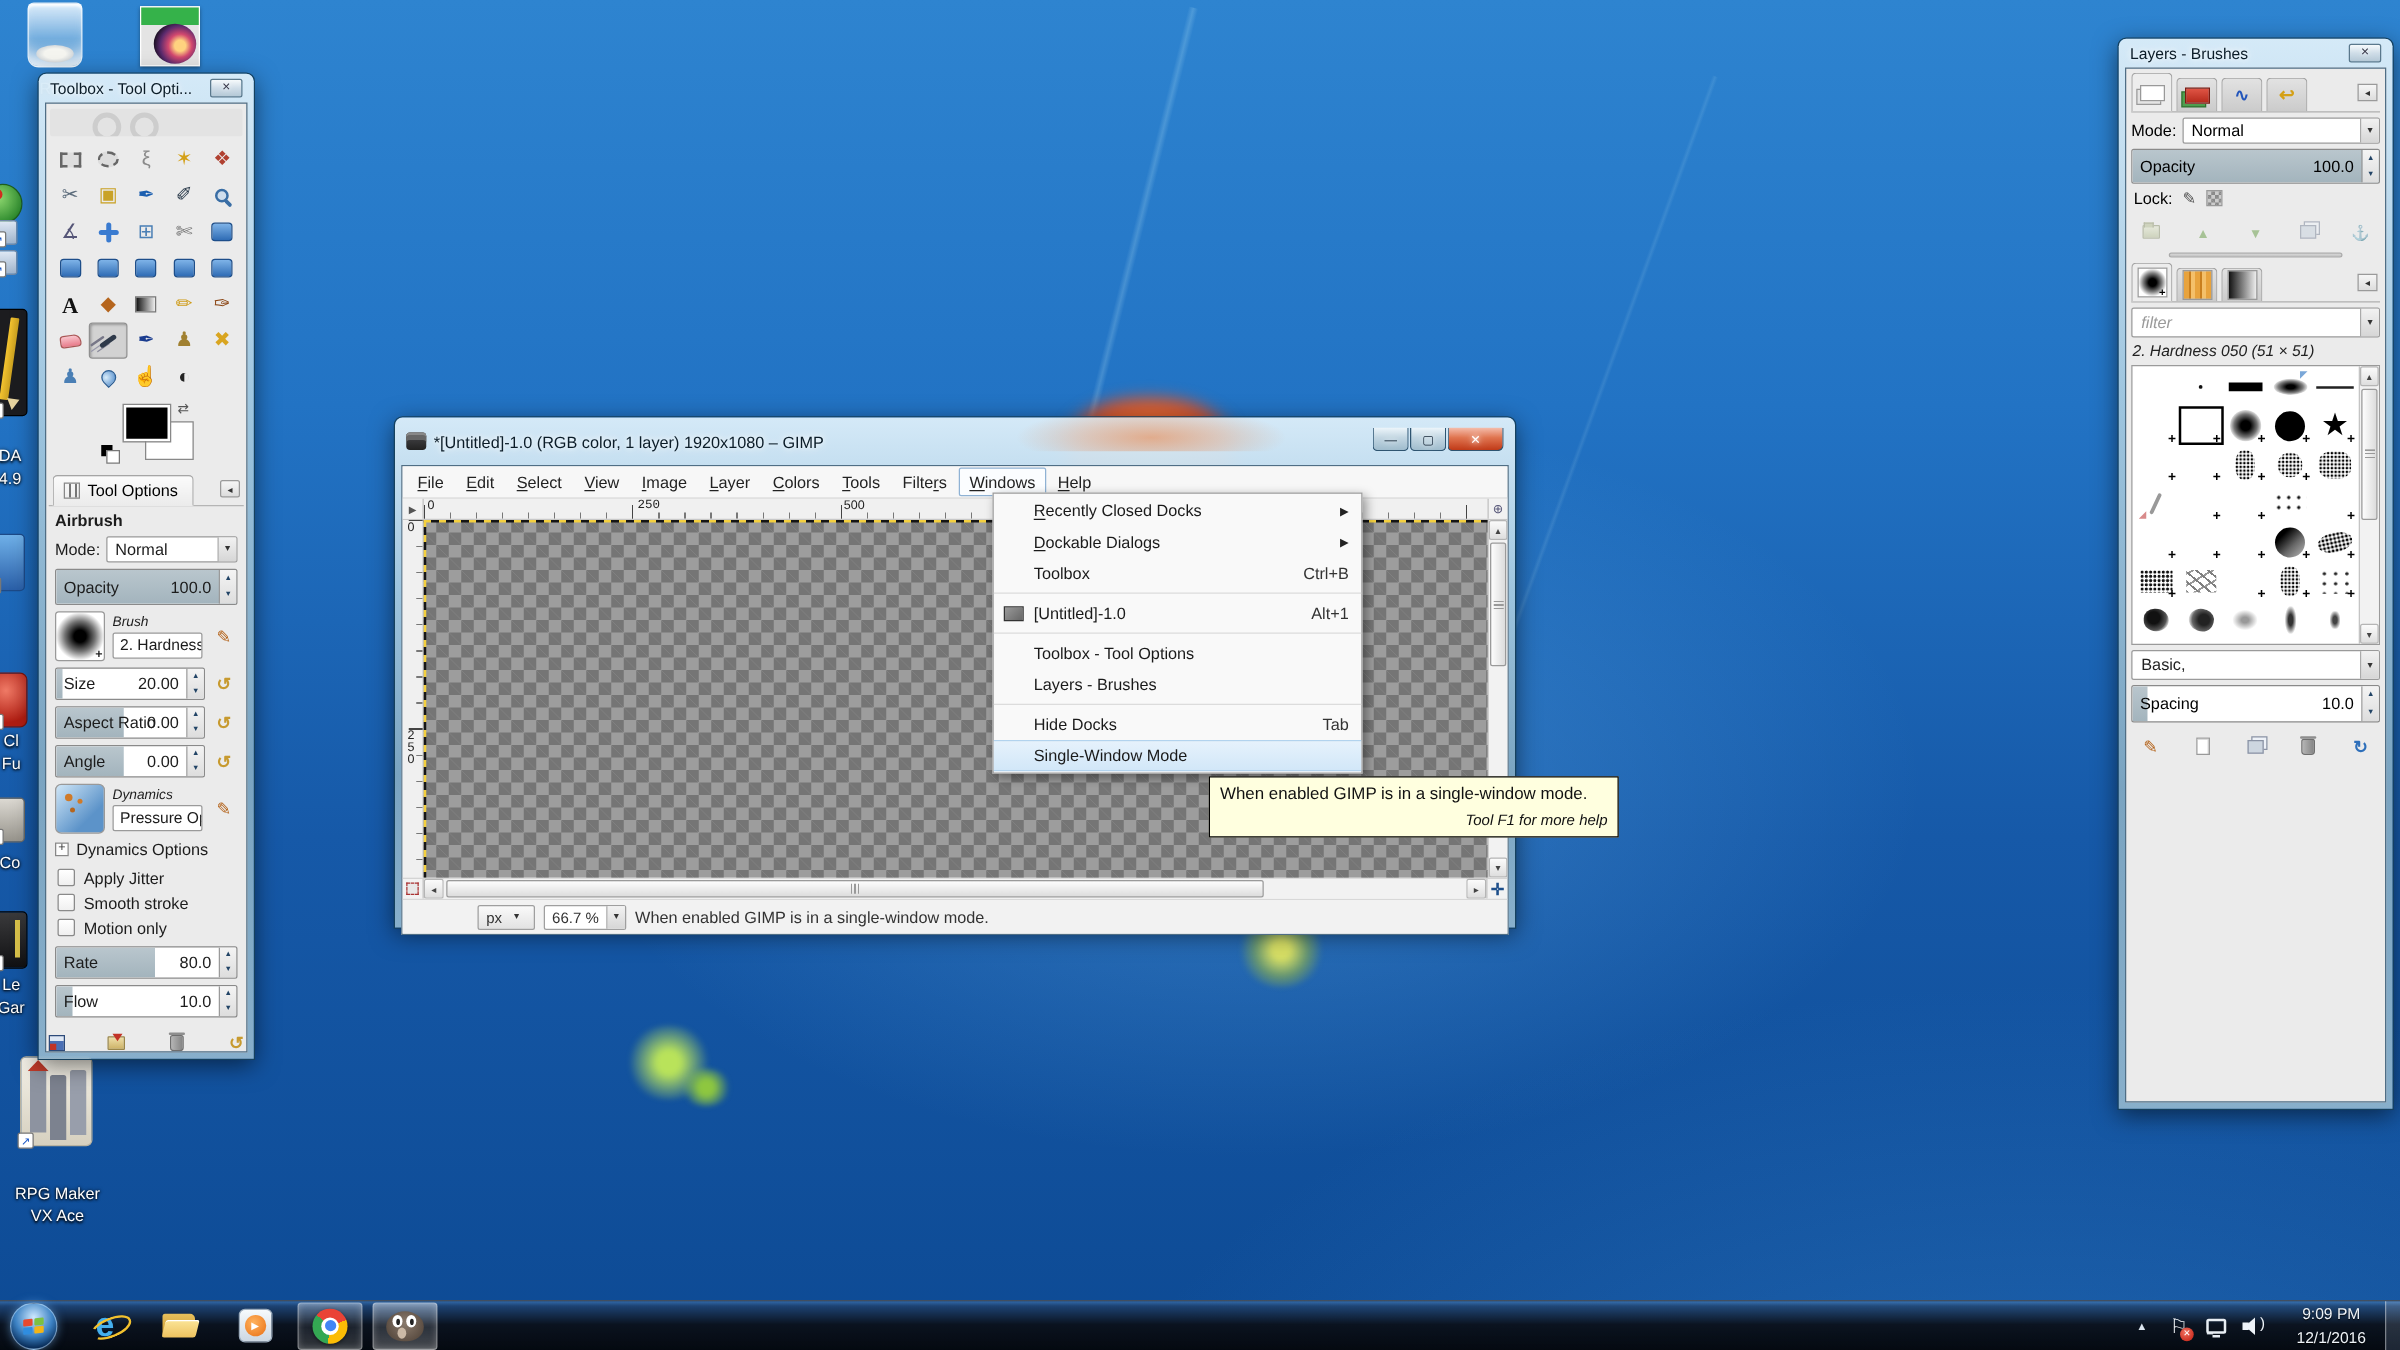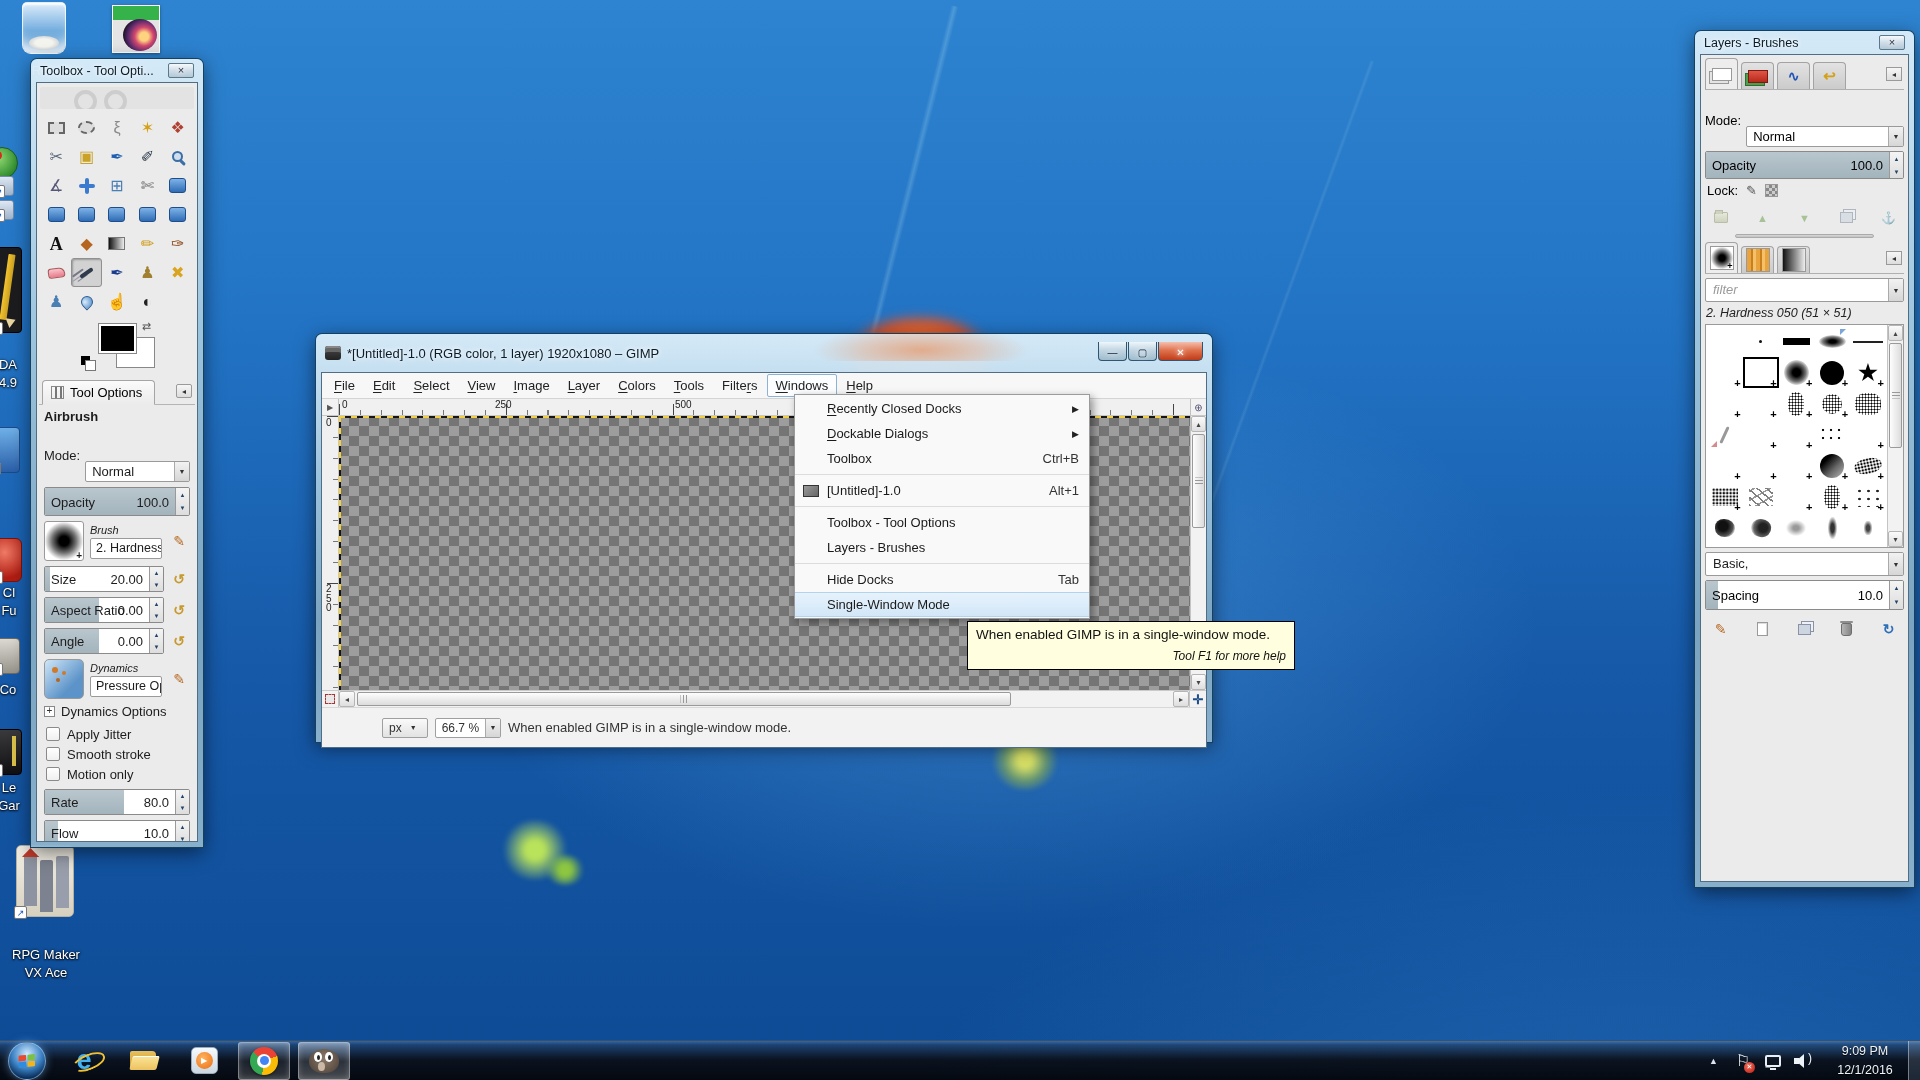--- a/index.html
+++ b/index.html
@@ -83,21 +83,21 @@
 #vscroll .vtrack{flex:1;position:relative;}
 .vthumb{position:absolute;left:1px;right:1px;top:2px;height:39%;background:linear-gradient(90deg,#fdfdfd,#dcdcdc);border:1px solid #9a9a9a;border-radius:2px;}
 .grip{position:absolute;left:50%;top:50%;transform:translate(-50%,-50%);width:8px;height:7px;background:repeating-linear-gradient(180deg,#999 0 1px,transparent 1px 3px);}
 .grip.h{width:7px;height:8px;background:repeating-linear-gradient(90deg,#999 0 1px,transparent 1px 3px);}
 #scrollrow{height:17px;display:flex;border-top:1px solid #cacaca;background:#f2f2f2;}
 .qmask{width:17px;border-right:1px solid #c4c4c4;display:flex;align-items:center;justify-content:center;}
 .qmask i{display:block;width:10px;height:10px;border:1px dashed #a33;background:#e8e8e8;}
 .htrack{flex:1;position:relative;background:#f2f2f2;}
 .hthumb{position:absolute;top:1px;bottom:1px;left:2px;width:80%;background:linear-gradient(#fdfdfd,#dcdcdc);border:1px solid #9a9a9a;border-radius:2px;}
 .navcross{width:17px;border-left:1px solid #c4c4c4;display:flex;align-items:center;justify-content:center;font-size:13px;color:#1d4e8a;font-weight:bold;}
-#statusbar{height:40px;display:flex;align-items:center;gap:7px;padding-left:60px;background:#f2f2f2;border-top:1px solid #d8d8d8;font-size:13px;color:#333;}
+#statusbar{height:28px;display:flex;align-items:center;gap:7px;padding-left:60px;background:#f2f2f2;border-top:1px solid #d8d8d8;font-size:13px;color:#333;}
 .pxcombo{display:flex;align-items:center;gap:4px;padding:2px 6px;background:linear-gradient(#fafafa,#e2e2e2);border:1px solid #9f9f9f;border-radius:2px;font-size:12px;}
 .zcombo{display:flex;align-items:stretch;border:1px solid #9f9f9f;background:#fff;border-radius:2px;}
 .zcombo .zv{padding:2px 6px;font-size:12px;}
 .dbtn{width:15px;display:flex;align-items:center;justify-content:center;background:linear-gradient(#f2f2f2,#d6d6d6);border-left:1px solid #aaa;font-size:7px;color:#333;}
 .dbtn::after{content:"▼";}
 .smsg{white-space:nowrap;}
 
 
 #wmenu{position:absolute;left:794px;top:394px;width:296px;z-index:40;background:#f9f9f9;border:1px solid #9b9b9b;box-shadow:3px 3px 8px rgba(0,0,0,.4);padding:1px 0;font-size:13px;color:#1a1a1a;}
 .mrow{height:25px;display:flex;align-items:center;padding:0 10px 0 8px;position:relative;}
@@ -110,21 +110,21 @@
 .msep i{display:block;width:100%;height:1px;background:#dcdcdc;}
 .mrow.hl{background:linear-gradient(#e6f2fc,#d2e7f8);border-top:1px solid #b2d3ee;border-bottom:1px solid #b2d3ee;}
 
 
 #tooltip{position:absolute;left:967px;top:621px;width:328px;z-index:45;background:#ffffdf;border:1px solid #000;padding:5px 8px 6px;font-size:13.5px;color:#111;}
 #tooltip .hint{display:block;text-align:right;font-style:italic;font-size:12px;margin-top:7px;}
 
 
 .panel{padding:4px 7px;display:flex;flex-direction:column;gap:5px;font-size:13px;color:#1c1c1c;}
 .selrow{display:flex;align-items:center;gap:5px;}
-.select{flex:1;display:flex;align-items:stretch;border:1px solid #9a9a9a;background:#fff;border-radius:2px;height:21px;margin-top:32px;}
+.select{flex:1;display:flex;align-items:stretch;border:1px solid #9a9a9a;background:#fff;border-radius:2px;height:21px;}
 .select .sv{flex:1;padding:2px 6px;font-size:13px;white-space:nowrap;overflow:hidden;}
 .srow{display:flex;align-items:center;gap:4px;}
 .slider{flex:1;position:relative;height:26px;border:1px solid #8a8a8a;background:#fff;border-radius:2px;overflow:hidden;}
 .sfill{position:absolute;left:0;top:0;bottom:0;background:linear-gradient(#b9c6cd,#a3b4bd);}
 .slab{position:absolute;left:6px;top:50%;transform:translateY(-50%);}
 .sval{position:absolute;right:20px;top:50%;transform:translateY(-50%);}
 .spin{position:absolute;right:0;top:0;bottom:0;width:14px;border-left:1px solid #9a9a9a;display:flex;flex-direction:column;background:linear-gradient(#f4f4f4,#ddd);}
 .spin i{flex:1;display:flex;align-items:center;justify-content:center;font-size:6px;color:#246;font-style:normal;}
 .spin .up::after{content:"▲";}
 .spin .dn::after{content:"▼";}
@@ -655,21 +655,21 @@
         <div class="mi open" data-name="menu-windows"><u>W</u>indows</div>
         <div class="mi" data-name="menu-help"><u>H</u>elp</div>
       </div>
     <div id="rulerrow">
       <span class="rcorner" data-name="ruler-corner-menu-icon">▶</span>
       <div id="ruler-h" data-name="horizontal-ruler">
         <div class="tminor"></div>
           <div class="tmajor"></div>
         <span id="rh-labels">
             <span data-name="ruler-label" style="left: 3px;">0</span>
-            <span data-name="ruler-label" style="left: 156px;">250</span>
+            <span data-name="ruler-label" style="left: 171px; font-family: Liberation Mono, monospace;">250</span>
             <span data-name="ruler-label" style="left: 336px;">500</span>
           </span>
       </div>
       <span class="zoomfit" data-name="zoom-fit-icon">⊕</span>
     </div>
     <div id="canvasrow">
       <div id="ruler-v" data-name="vertical-ruler">
         <div class="tminor"></div>
           <div class="tmajor"></div>
         <span id="rv-labels">

